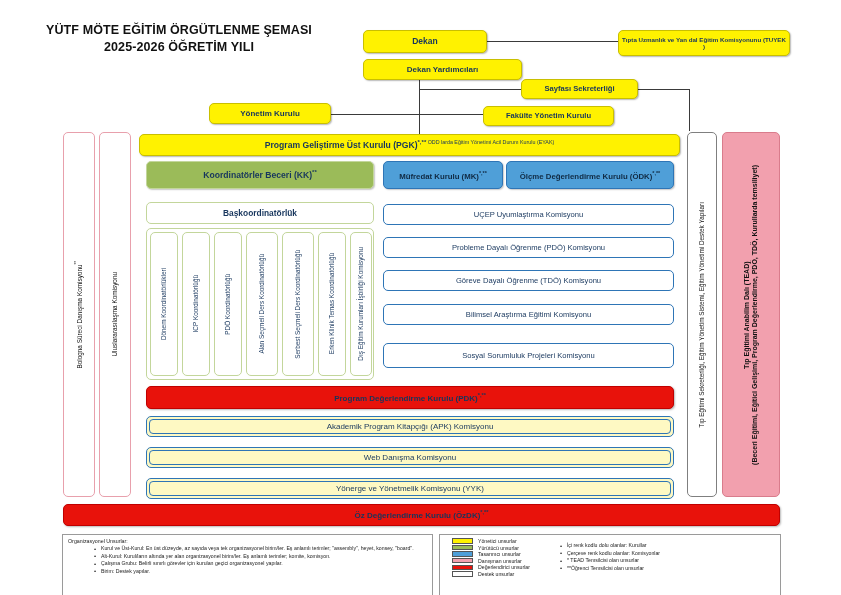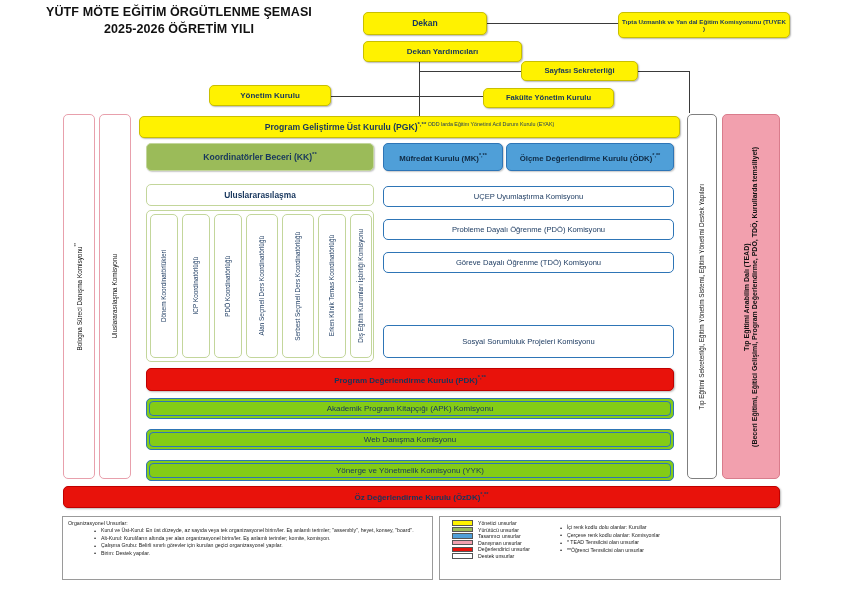--- a/index.html
+++ b/index.html
@@ -5,21 +5,21 @@
   * { box-sizing: border-box; }
   html, body { margin: 0; padding: 0; }
   body {
     width: 841px; height: 595px;
     background: #ffffff;
     font-family: "Liberation Sans", sans-serif;
     position: relative;
     overflow: hidden;
     color: #111;
   }
-  #page { position: absolute; inset: 0; }
+  #page { position: absolute; inset: 0; margin-top: 18px; }
 
   
   #title {
     position: absolute; left: 14px; top: 4px; width: 330px;
     text-align: center;
     font-weight: bold; font-size: 12.5px; line-height: 1.35;
     letter-spacing: 0.1px;
   }
 
   
@@ -55,21 +55,21 @@
   .white-green {
     background: #ffffff; border: 1.3px solid #C3D69B;
     font-weight: bold; color: #17365D;
   }
   .white-blue {
     background: #ffffff; border: 1.4px solid #2E75B6;
     color: #17365D;
     box-shadow: 0 0 0 1.2px #ffffff inset;
   }
   .white-blue-dbl {
-    background: #84cc16; border: 1.4px solid #2E75B6;
+    background: #fef9c3; border: 1.4px solid #2E75B6;
     color: #17365D;
   }
   .white-blue-dbl::before {
     content: ""; position: absolute; inset: 1.6px;
     border: 1.2px solid #2E75B6; border-radius: 4px;
     pointer-events: none;
   }
   .pink-outline {
     background: #ffffff; border: 1.5px solid #E8A0AC;
     color: #111;
@@ -200,21 +200,21 @@
 
   <div class="box blue" style="left:383px; top:143px; width:120px; height:28px; font-size:7.8px;">
     <span><span>Müfredat Kurulu (MK)</span><sup>*,**</sup></span>
   </div>
 
   <div class="box blue" style="left:506px; top:143px; width:168px; height:28px; font-size:7.8px;">
     <span><span>Ölçme Değerlendirme Kurulu (ÖDK)</span><sup>*,**</sup></span>
   </div>
 
   <div class="box white-green" style="left:146px; top:184px; width:228px; height:22px; font-size:8.4px;">
-    <span>Uluslararasılaşma</span>
+    <span>Başkoordinatörlük</span>
   </div>
 
   <div class="greenbox-outer" style="left:146px; top:210px; width:228px; height:152px;"></div>
 
   <div class="box white-green vert-wrap" style="left:150px; top:214px; width:28px; height:144px;">
     <span class="vert" style="font-size:6.4px; font-weight:normal;">Dönem Koordinatörlükleri</span>
   </div>
   <div class="box white-green vert-wrap" style="left:182px; top:214px; width:28px; height:144px;">
     <span class="vert" style="font-size:6.4px; font-weight:normal;">ICP Koordinatörlüğü</span>
   </div>
@@ -236,21 +236,24 @@
 
   <div class="box white-blue" style="left:383px; top:186px; width:291px; height:21px; font-size:7.6px;">
     <span>UÇEP Uyumlaştırma Komisyonu</span>
   </div>
   <div class="box white-blue" style="left:383px; top:219px; width:291px; height:21px; font-size:7.6px;">
     <span>Probleme Dayalı Öğrenme (PDÖ) Komisyonu</span>
   </div>
   <div class="box white-blue" style="left:383px; top:252px; width:291px; height:21px; font-size:7.6px;">
     <span>Göreve Dayalı Öğrenme (TDÖ) Komisyonu</span>
   </div>
-  <div class="box white-blue" style="left:383px; top:325px; width:291px; height:33px; font-size:7.6px;">
+  <div class="box white-blue" style="left:383px; top:286px; width:291px; height:21px; font-size:7.6px;">
+    <span>Bilimsel Araştırma Eğitimi Komisyonu</span>
+  </div>
+  <div class="box white-blue" style="left:383px; top:325px; width:291px; height:25px; font-size:7.6px;">
     <span>Sosyal Sorumluluk Projeleri Komisyonu</span>
   </div>
 
   <div class="box red" style="left:146px; top:368px; width:528px; height:23px; font-size:8px;">
     <span><span>Program Değerlendirme Kurulu (PDK)</span><sup>*,**</sup></span>
   </div>
 
   <div class="box white-blue-dbl" style="left:146px; top:398px; width:528px; height:21px; font-size:8px;">
     <span>Akademik Program Kitapçığı  (APK) Komisyonu</span>
   </div>

